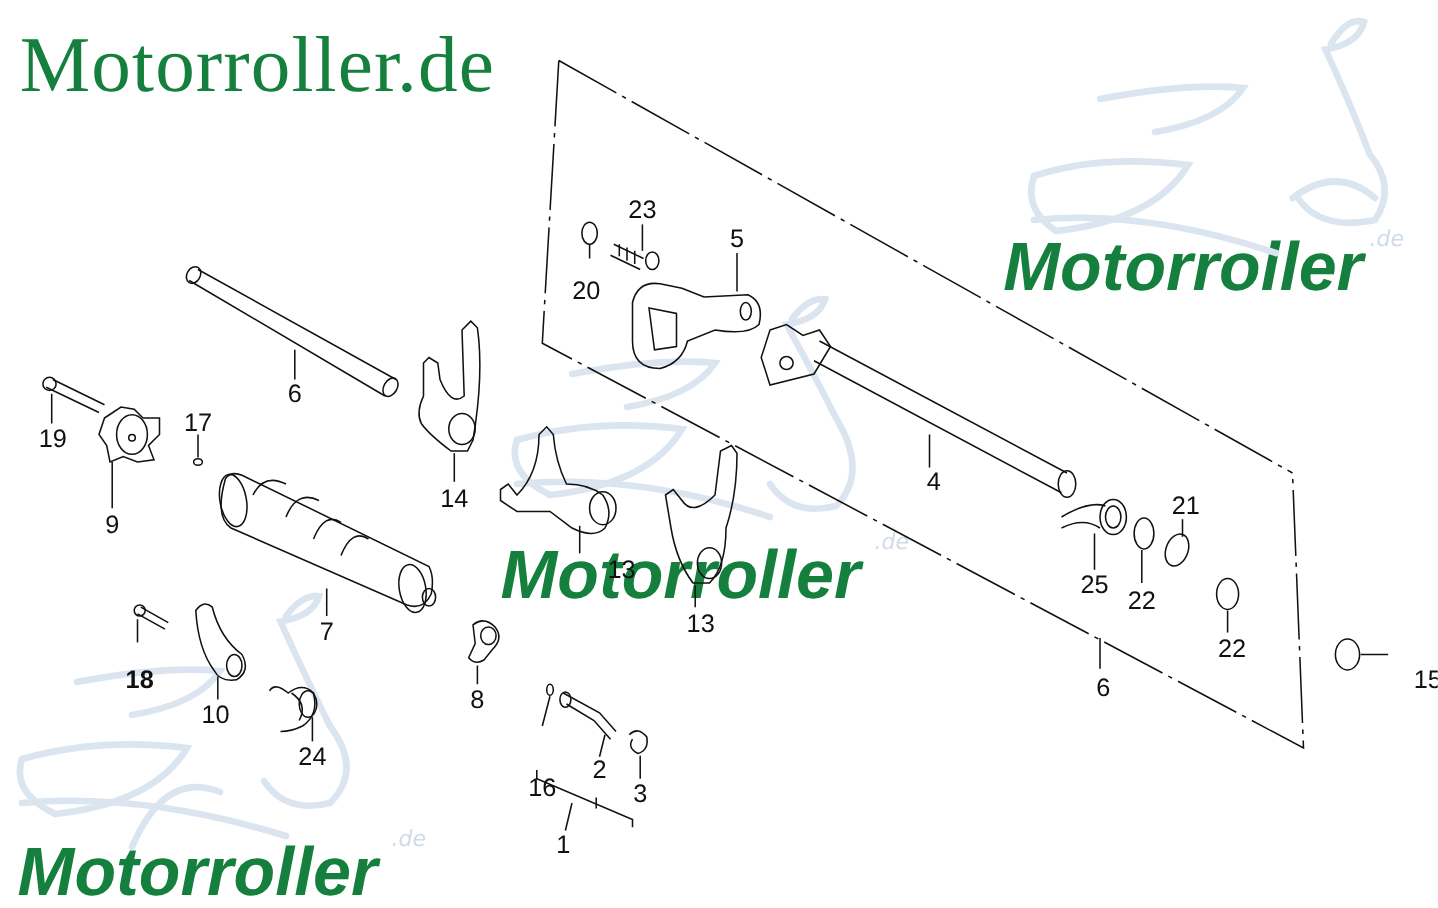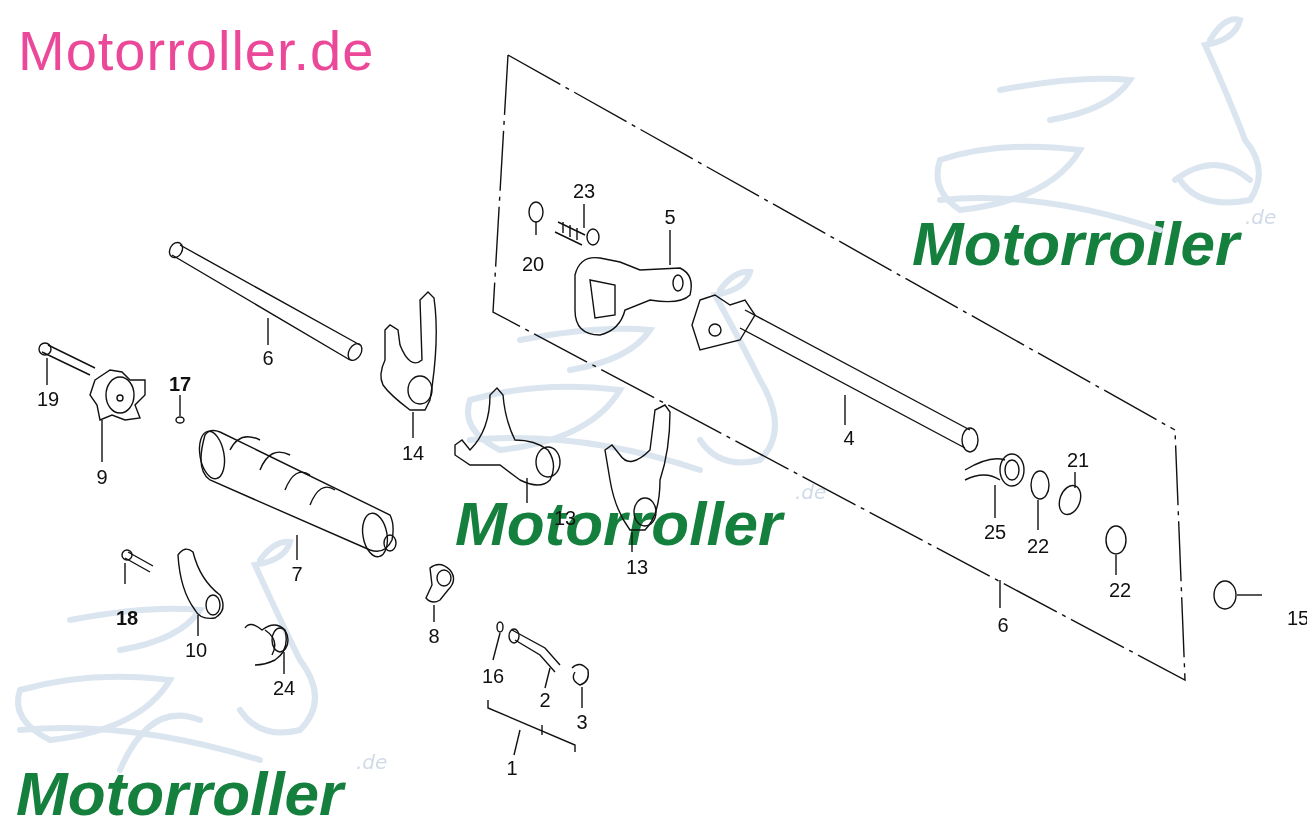--- a/index.html
+++ b/index.html
@@ -1,21 +1,21 @@
 <!DOCTYPE html>
 <html><head>
 <meta charset="utf-8">
 <style>
   html, body { margin:0; padding:0; background:#ffffff; }
   body { width:1307px; height:825px; position:relative; overflow:hidden; font-family:"Liberation Sans", sans-serif; }
-  .wm-top { position:absolute; left:18px; top:18px; font-size:56px; color:#ec4899; letter-spacing:1px; font-family:Liberation Sans, sans-serif; }
+  .wm-top { position:absolute; left:18px; top:18px; font-size:72px; color:#15803d; letter-spacing:1px; font-family:Liberation Serif, serif; }
   .wm-italic { position:absolute; font-family:Liberation Sans, sans-serif; font-weight:bold; font-style:italic; color:#15803d; }
   .wm-de { position:absolute; font-family:"DejaVu Sans", sans-serif; font-style:italic; color:#d0dbe8; }
   svg#diagram { position:absolute; left:0; top:0; }
-  .lbl { position:absolute; font-size:20px; color:#111; font-family:"Liberation Sans", sans-serif; transform:translate(-50%,-50%); white-space:nowrap; }
+  .lbl { position:absolute; font-size:23px; color:#111; font-family:"Liberation Sans", sans-serif; transform:translate(-50%,-50%); white-space:nowrap; }
 </style>
 </head>
 <body>
 
 <div class="wm-top">Motorroller.de</div>
 
 <div class="wm-italic" style="left:912px; top:208px; font-size:62px;">Motorroller</div>
 <div class="wm-de" style="left:1245px; top:205px; font-size:20px;">.de</div>
 
 <div class="wm-italic" style="left:455px; top:488px; font-size:62px;">Motorroller</div>
@@ -159,22 +159,22 @@
 <span class="lbl" style="left:1003px; top:625px;">6</span>
 <span class="lbl" style="left:297px; top:574px;">7</span>
 <span class="lbl" style="left:434px; top:636px;">8</span>
 <span class="lbl" style="left:102px; top:477px;">9</span>
 <span class="lbl" style="left:196px; top:650px;">10</span>
 <span class="lbl" style="left:268px; top:358px;">6</span>
 <span class="lbl" style="left:637px; top:567px;">13</span>
 <span class="lbl" style="left:533px; top:518px;margin-left:32px;">13</span>
 <span class="lbl" style="left:413px; top:453px;">14</span>
 <span class="lbl" style="left:1276px; top:618px;margin-left:22px;">15</span>
-<span class="lbl" style="left:493px; top:676px;">16</span>
-<span class="lbl" style="left:180px; top:384px;font-weight:bold;">17</span>
+<span class="lbl" style="left:493px; top:716px;">16</span>
+<span class="lbl" style="left:180px; top:384px;">17</span>
 <span class="lbl" style="left:127px; top:618px;font-weight:bold;">18</span>
 <span class="lbl" style="left:48px; top:399px;">19</span>
 <span class="lbl" style="left:533px; top:249px;margin-top:15px;">20</span>
 <span class="lbl" style="left:1078px; top:460px;">21</span>
 <span class="lbl" style="left:1038px; top:546px;">22</span>
 <span class="lbl" style="left:1120px; top:590px;">22</span>
 <span class="lbl" style="left:584px; top:191px;">23</span>
 <span class="lbl" style="left:284px; top:688px;">24</span>
 <span class="lbl" style="left:995px; top:532px;">25</span>
 

